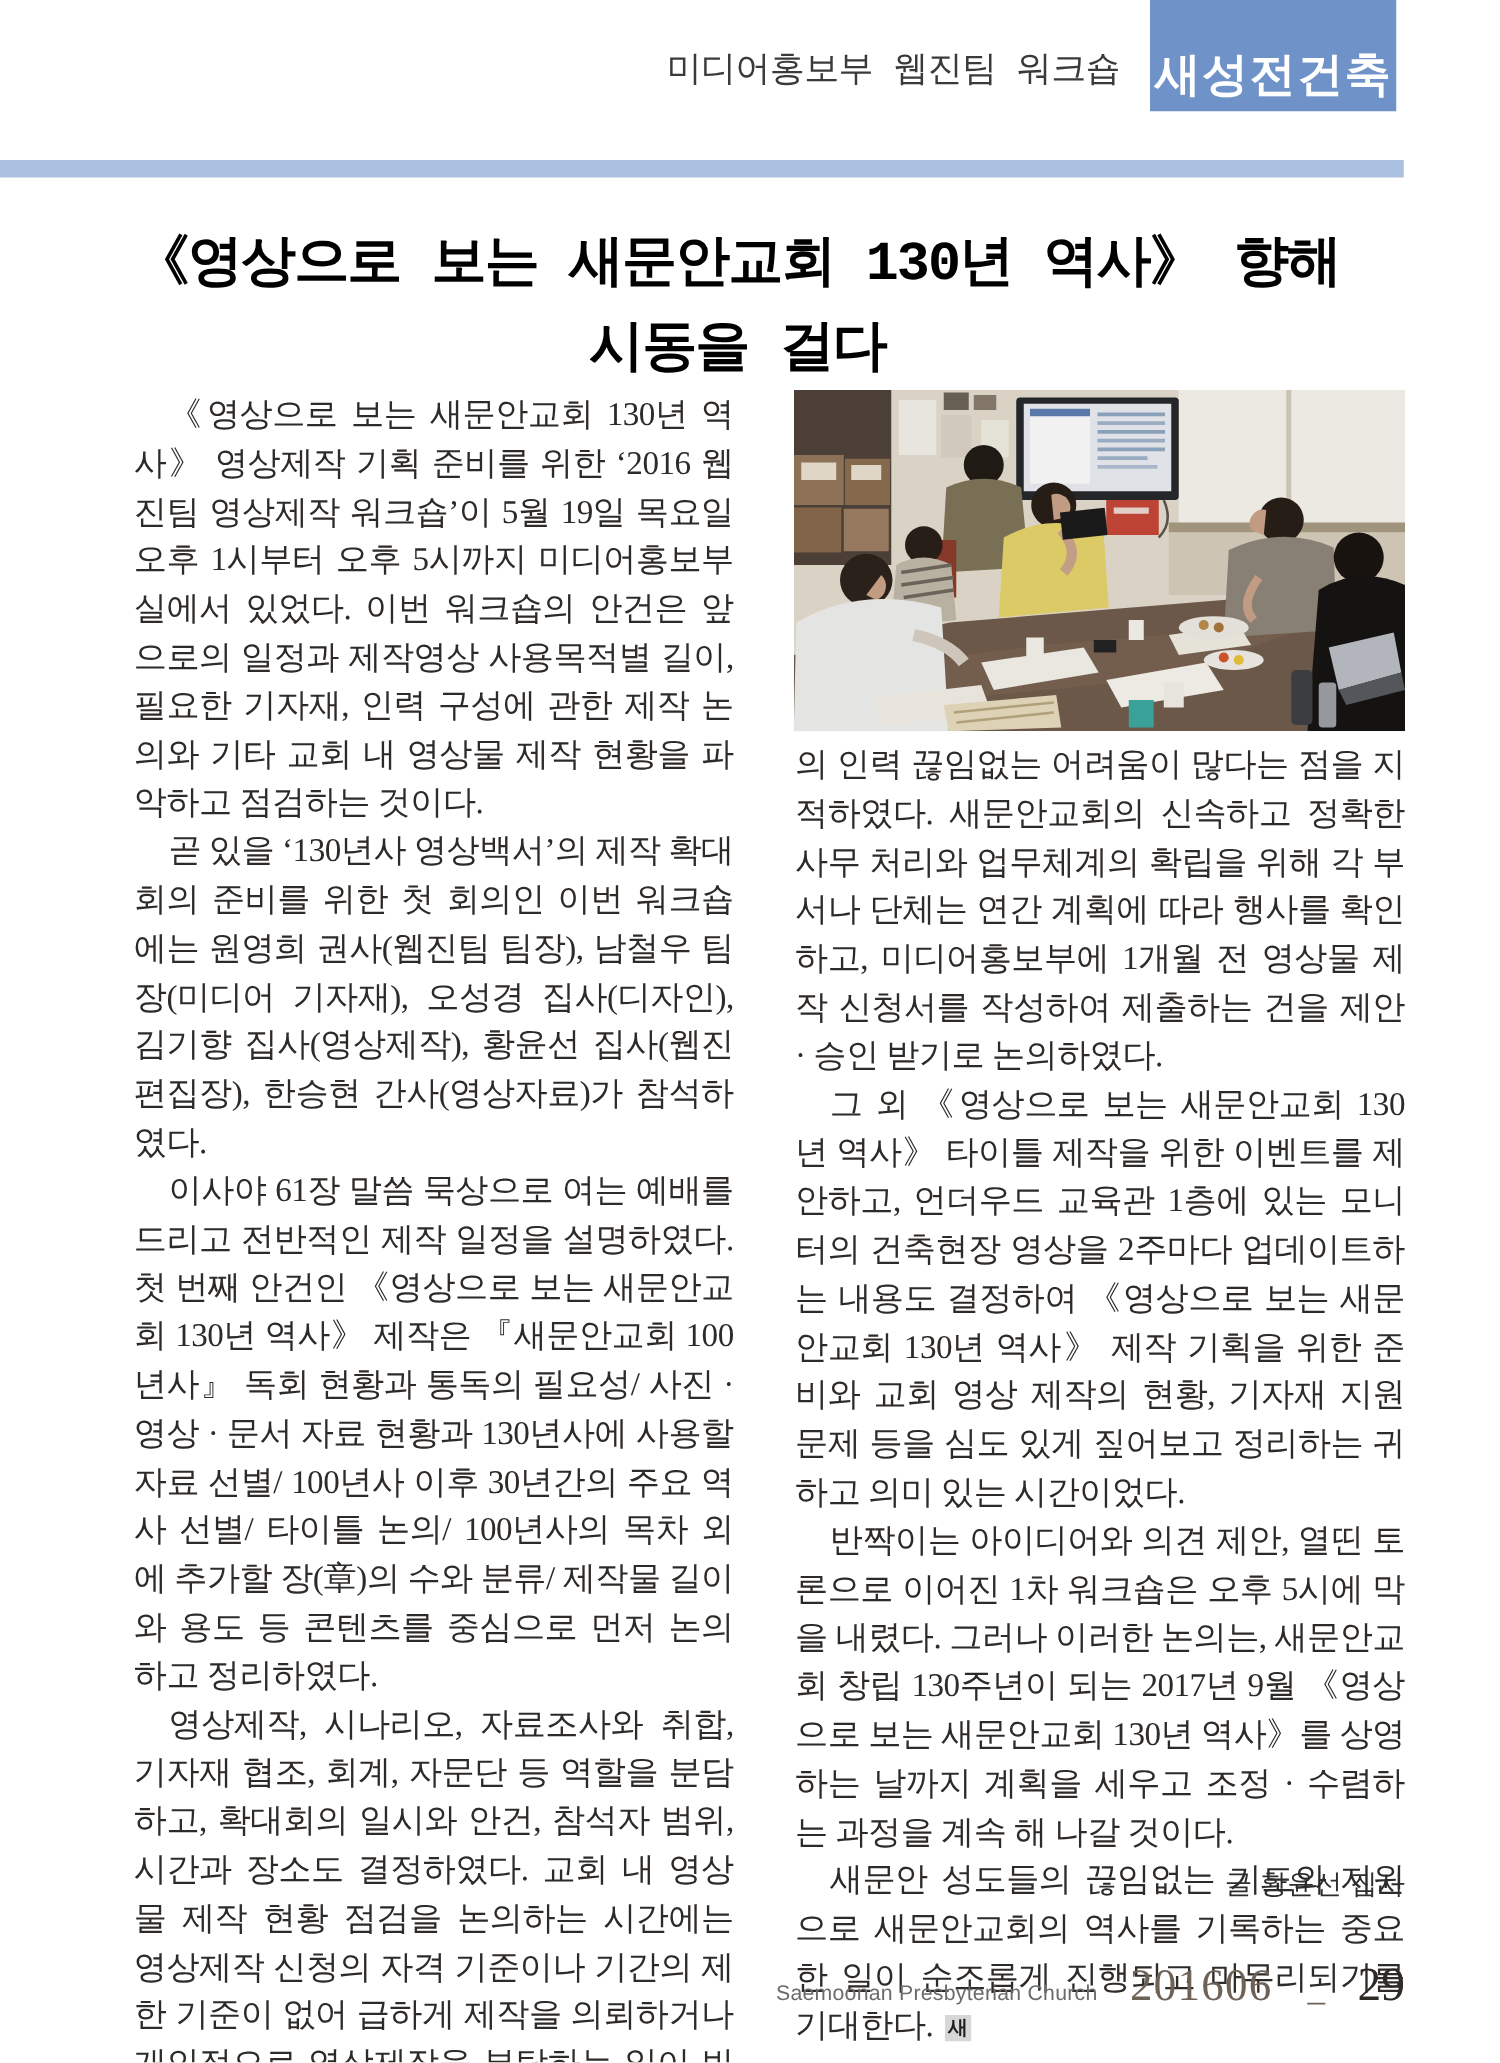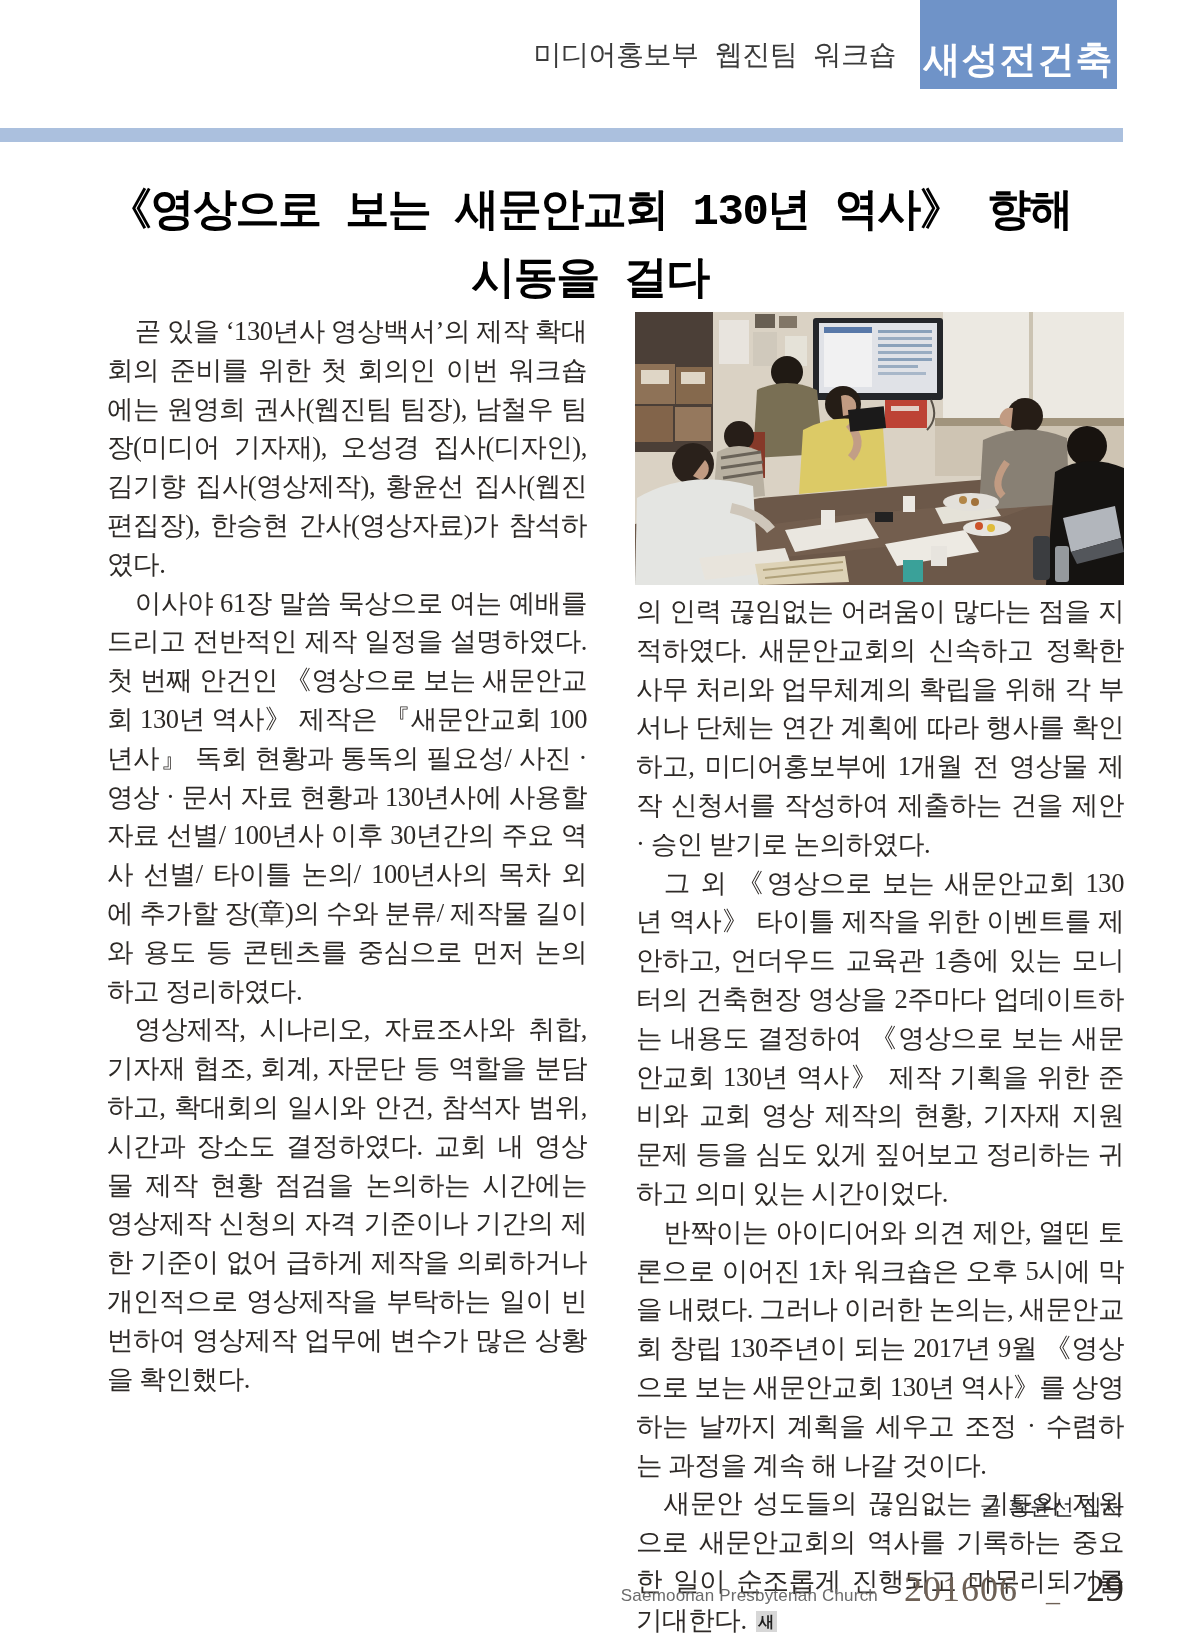--- a/index.html
+++ b/index.html
@@ -149,20 +149,21 @@
       <rect x="398" y="224" width="17" height="44" rx="4" fill="#3c3f42"></rect>
       <rect x="420" y="234" width="14" height="36" rx="3" fill="#9aa0a4"></rect>
       <polygon points="428,206 480,194 486,226 436,240" fill="#b9bec4"></polygon>
       <polygon points="436,240 486,226 489,240 442,252" fill="#55595e"></polygon>
 
       <rect x="0" y="0" width="489" height="273" fill="#3a2f22" opacity="0.05"></rect>
     </svg>
   </figure>
 
   <div class="col col-left">
+    <p>《영상으로 보는 새문안교회 130년 역사》 영상제작 기획 준비를 위한 ‘2016 웹진팀 영상제작 워크숍’이 5월 19일 목요일 오후 1시부터 오후 5시까지 미디어홍보부실에서 있었다. 이번 워크숍의 안건은 앞으로의 일정과 제작영상 사용목적별 길이, 필요한 기자재, 인력 구성에 관한 제작 논의와 기타 교회 내 영상물 제작 현황을 파악하고 점검하는 것이다.</p>
     <p>곧 있을 ‘130년사 영상백서’의 제작 확대회의 준비를 위한 첫 회의인 이번 워크숍에는 원영희 권사(웹진팀 팀장), 남철우 팀장(미디어 기자재), 오성경 집사(디자인), 김기향 집사(영상제작), 황윤선 집사(웹진 편집장), 한승현 간사(영상자료)가 참석하였다.</p>
     <p>이사야 61장 말씀 묵상으로 여는 예배를 드리고 전반적인 제작 일정을 설명하였다. 첫 번째 안건인 《영상으로 보는 새문안교회 130년 역사》 제작은 『새문안교회 100년사』 독회 현황과 통독의 필요성/ 사진 · 영상 · 문서 자료 현황과 130년사에 사용할 자료 선별/ 100년사 이후 30년간의 주요 역사 선별/ 타이틀 논의/ 100년사의 목차 외에 추가할 장(章)의 수와 분류/ 제작물 길이와 용도 등 콘텐츠를 중심으로 먼저 논의하고 정리하였다.</p>
     <p>영상제작, 시나리오, 자료조사와 취합, 기자재 협조, 회계, 자문단 등 역할을 분담하고, 확대회의 일시와 안건, 참석자 범위, 시간과 장소도 결정하였다. 교회 내 영상물 제작 현황 점검을 논의하는 시간에는 영상제작 신청의 자격 기준이나 기간의 제한 기준이 없어 급하게 제작을 의뢰하거나 개인적으로 영상제작을 부탁하는 일이 빈번하여 영상제작 업무에 변수가 많은 상황을 확인했다.</p>
 
   </div>
 
   <div class="col col-right">
     <p class="no-indent">의 인력 끊임없는 어려움이 많다는 점을 지적하였다. 새문안교회의 신속하고 정확한 사무 처리와 업무체계의 확립을 위해 각 부서나 단체는 연간 계획에 따라 행사를 확인하고, 미디어홍보부에 1개월 전 영상물 제작 신청서를 작성하여 제출하는 건을 제안 · 승인 받기로 논의하였다.</p>
     <p>그 외 《영상으로 보는 새문안교회 130년 역사》 타이틀 제작을 위한 이벤트를 제안하고, 언더우드 교육관 1층에 있는 모니터의 건축현장 영상을 2주마다 업데이트하는 내용도 결정하여 《영상으로 보는 새문안교회 130년 역사》 제작 기획을 위한 준비와 교회 영상 제작의 현황, 기자재 지원 문제 등을 심도 있게 짚어보고 정리하는 귀하고 의미 있는 시간이었다.</p>
     <p>반짝이는 아이디어와 의견 제안, 열띤 토론으로 이어진 1차 워크숍은 오후 5시에 막을 내렸다. 그러나 이러한 논의는, 새문안교회 창립 130주년이 되는 2017년 9월 《영상으로 보는 새문안교회 130년 역사》를 상영하는 날까지 계획을 세우고 조정 · 수렴하는 과정을 계속 해 나갈 것이다.</p>

